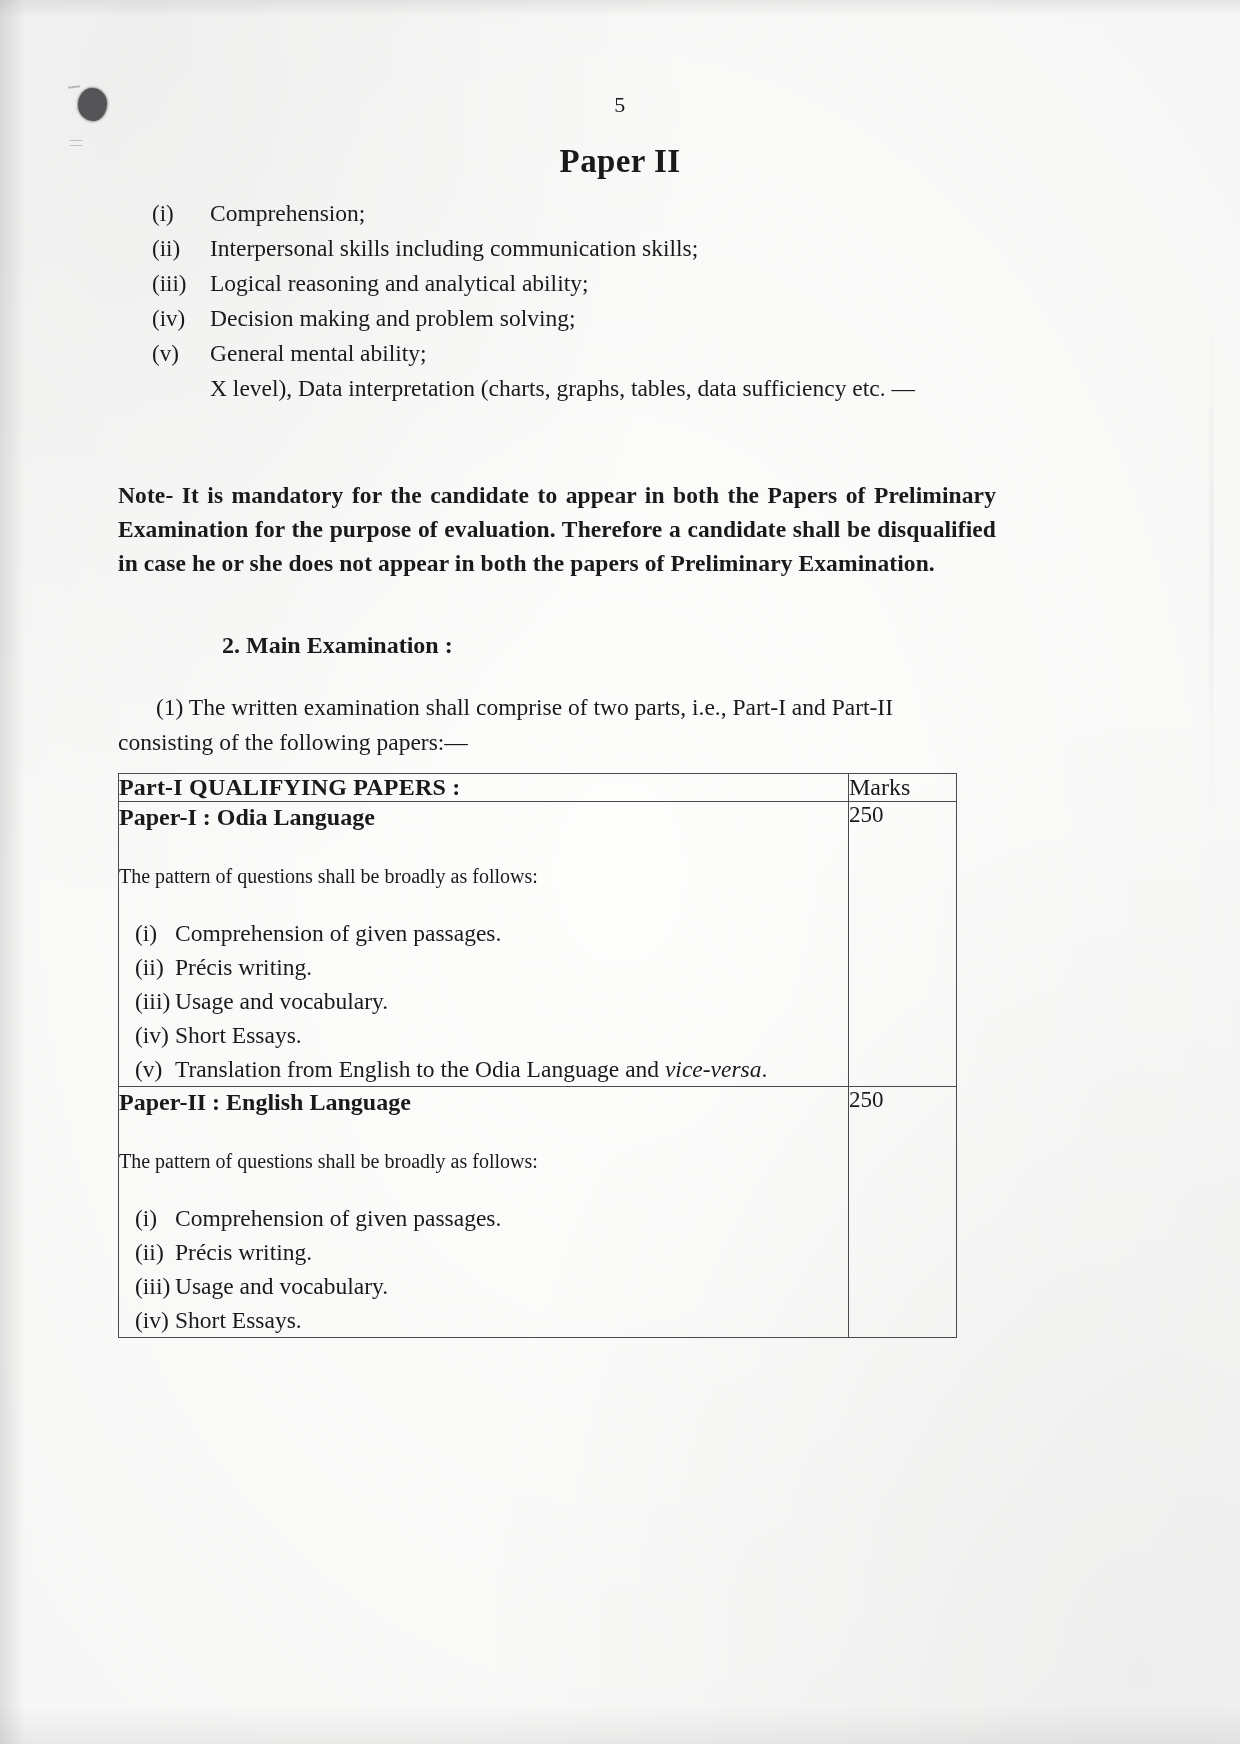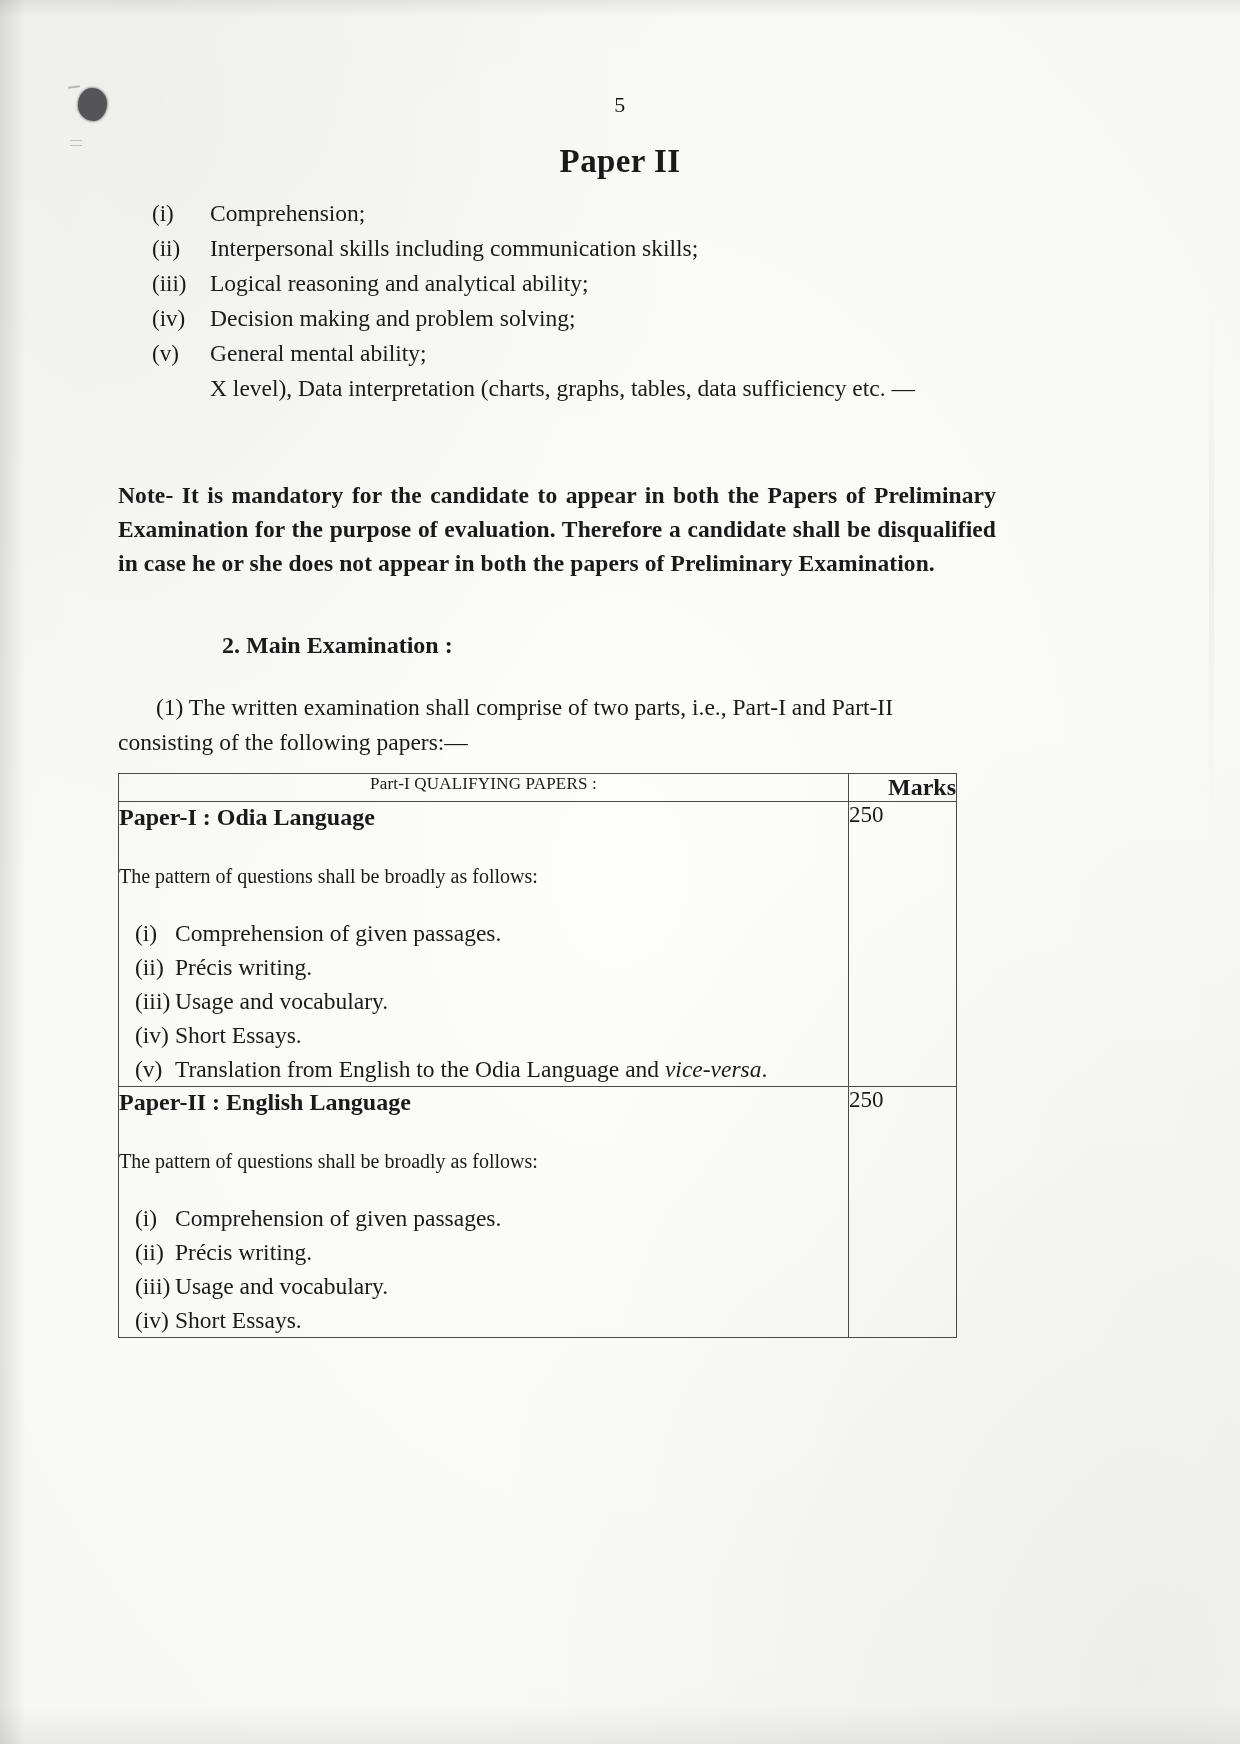--- a/index.html
+++ b/index.html
@@ -183,30 +183,30 @@
   }
   .exam-table td, .exam-table th {
     border: 1.6px solid #4a4a4a;
     vertical-align: top;
     padding: 0;
   }
   .col-main { width: 730px; }
   .col-marks { width: 108px; }
 
   .th-main {
-    text-align: center;
-    font-size: 17px;
-    font-weight: normal;
+    text-align: left;
+    font-size: 24px;
+    font-weight: bold;
     padding: 10px 0 12px 0;
     letter-spacing: 0.2px;
   }
   .th-marks {
-    text-align: right;
+    text-align: left;
     font-size: 24px;
-    font-weight: bold;
+    font-weight: normal;
     padding: 10px 0 12px 0;
   }
   .cell-main {
     padding: 12px 16px 30px 12px;
   }
   .cell-marks {
     font-size: 23px;
     padding: 12px 0 0 0;
   }
   .paper-heading {

